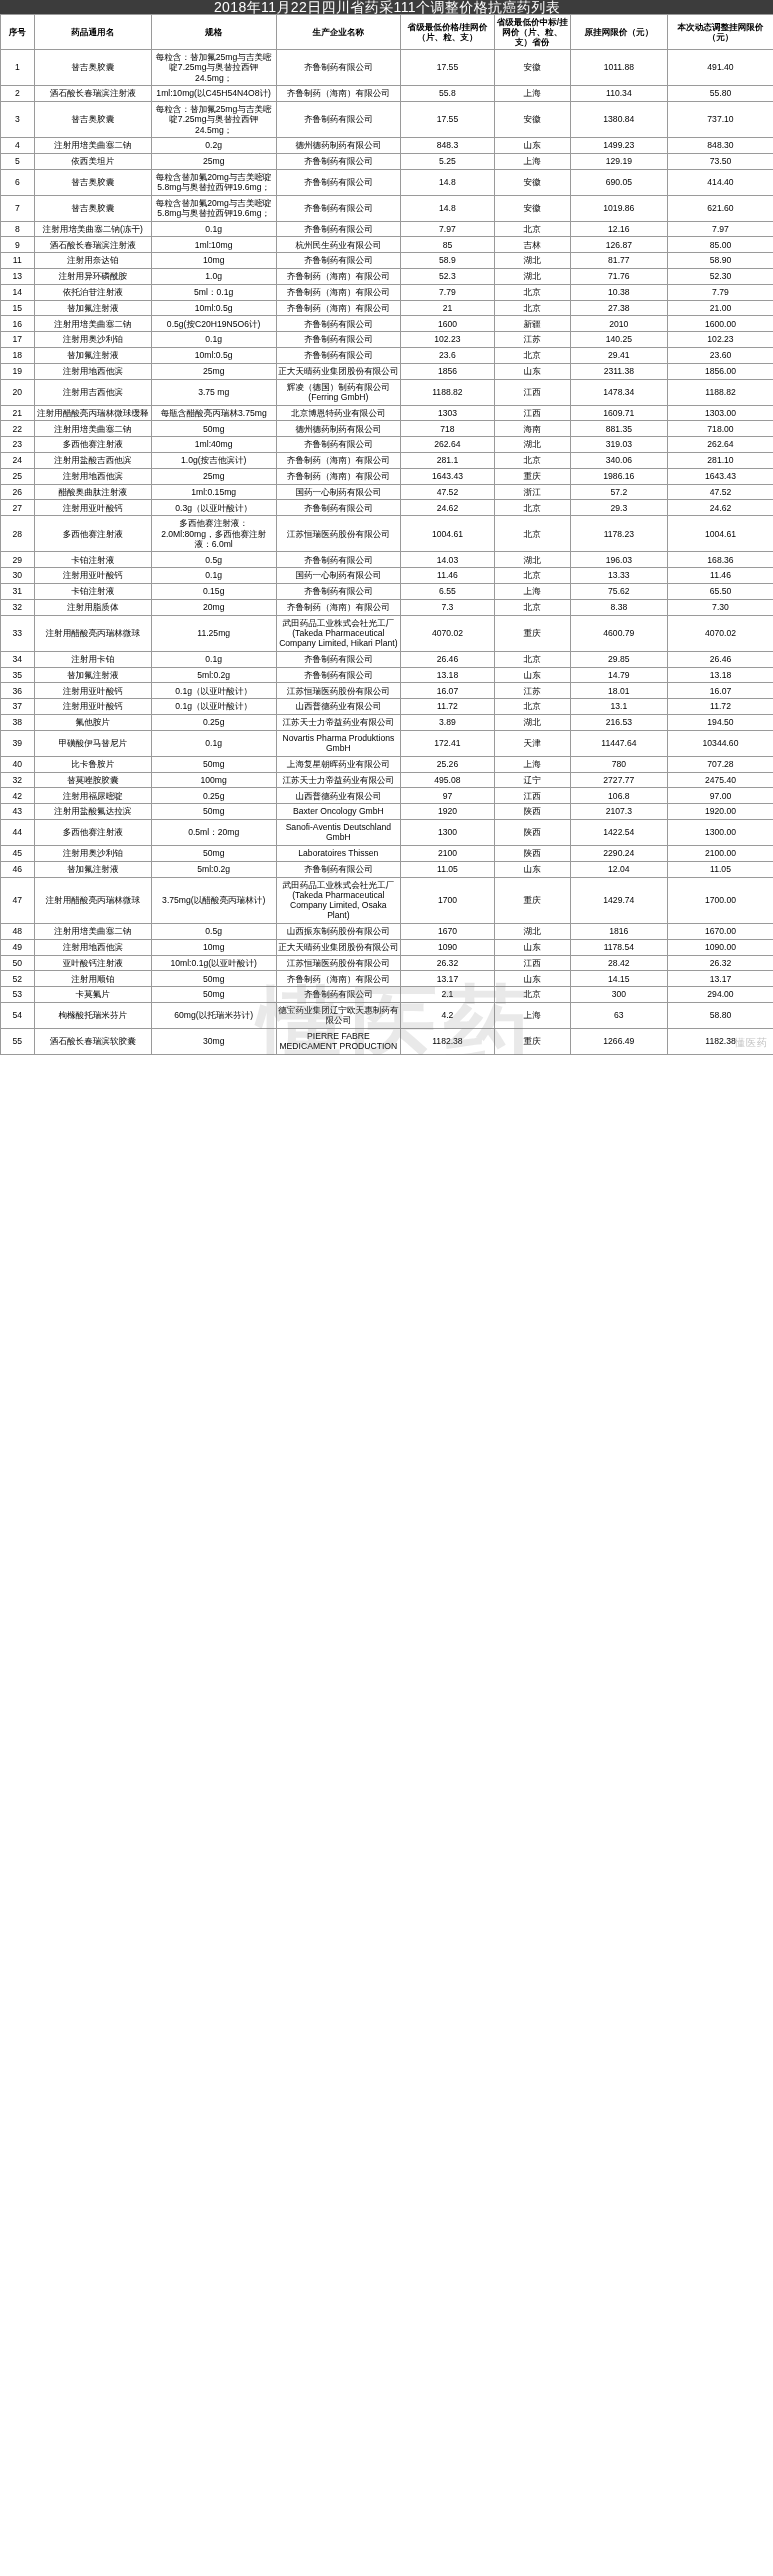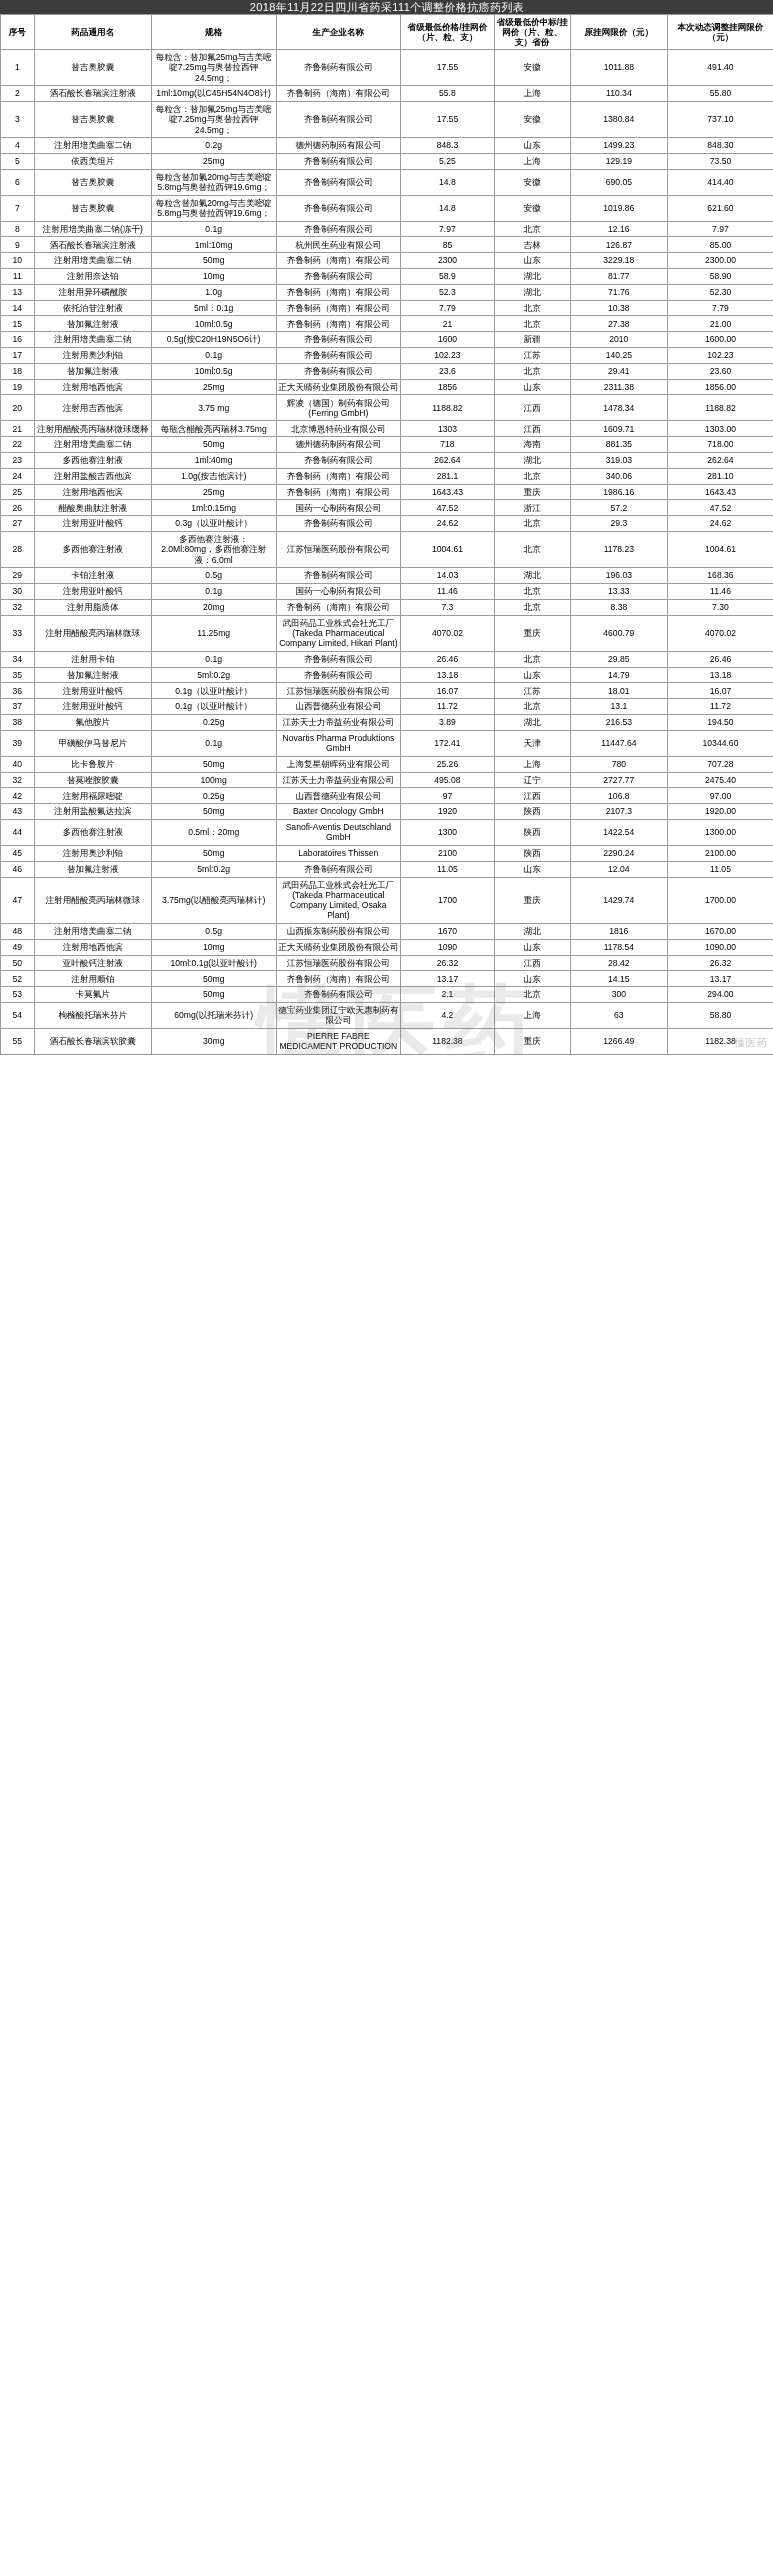--- a/index.html
+++ b/index.html
@@ -15,21 +15,21 @@
   #page {
     width: 774px;
     position: relative;
     padding: 0;
     box-sizing: border-box;
   }
   .title-bar {
     background: #3c3c3c;
     color: #ffffff;
     text-align: center;
-    font-size: 11px;
+    font-size: 14px;
     line-height: 14px;
     height: 14px;
     letter-spacing: 0.4px;
     font-weight: normal;
   }
   table.main {
     border-collapse: collapse;
     width: 774px;
     table-layout: fixed;
   }
@@ -199,30 +199,20 @@
           <td class="num">9</td>
           <td class="cell-name">酒石酸长春瑞滨注射液</td>
           <td class="cell-spec">1ml:10mg</td>
           <td class="cell-firm">杭州民生药业有限公司</td>
           <td class="num">85</td>
           <td class="num">吉林</td>
           <td class="num">126.87</td>
           <td class="num">85.00</td>
         </tr>
         <tr>
-          <td class="num">10</td>
-          <td class="cell-name">注射用培美曲塞二钠</td>
-          <td class="cell-spec">50mg</td>
-          <td class="cell-firm">齐鲁制药（海南）有限公司</td>
-          <td class="num">2300</td>
-          <td class="num">山东</td>
-          <td class="num">3229.18</td>
-          <td class="num">2300.00</td>
-        </tr>
-        <tr>
           <td class="num">11</td>
           <td class="cell-name">注射用奈达铂</td>
           <td class="cell-spec">10mg</td>
           <td class="cell-firm">齐鲁制药有限公司</td>
           <td class="num">58.9</td>
           <td class="num">湖北</td>
           <td class="num">81.77</td>
           <td class="num">58.90</td>
         </tr>
         <tr>
@@ -397,20 +387,30 @@
         </tr>
         <tr>
           <td class="num">30</td>
           <td class="cell-name">注射用亚叶酸钙</td>
           <td class="cell-spec">0.1g</td>
           <td class="cell-firm">国药一心制药有限公司</td>
           <td class="num">11.46</td>
           <td class="num">北京</td>
           <td class="num">13.33</td>
           <td class="num">11.46</td>
+        </tr>
+        <tr>
+          <td class="num">31</td>
+          <td class="cell-name">卡铂注射液</td>
+          <td class="cell-spec">0.15g</td>
+          <td class="cell-firm">齐鲁制药有限公司</td>
+          <td class="num">6.55</td>
+          <td class="num">上海</td>
+          <td class="num">75.62</td>
+          <td class="num">65.50</td>
         </tr>
         <tr>
           <td class="num">32</td>
           <td class="cell-name">注射用脂质体</td>
           <td class="cell-spec">20mg</td>
           <td class="cell-firm">齐鲁制药（海南）有限公司</td>
           <td class="num">7.3</td>
           <td class="num">北京</td>
           <td class="num">8.38</td>
           <td class="num">7.30</td>

